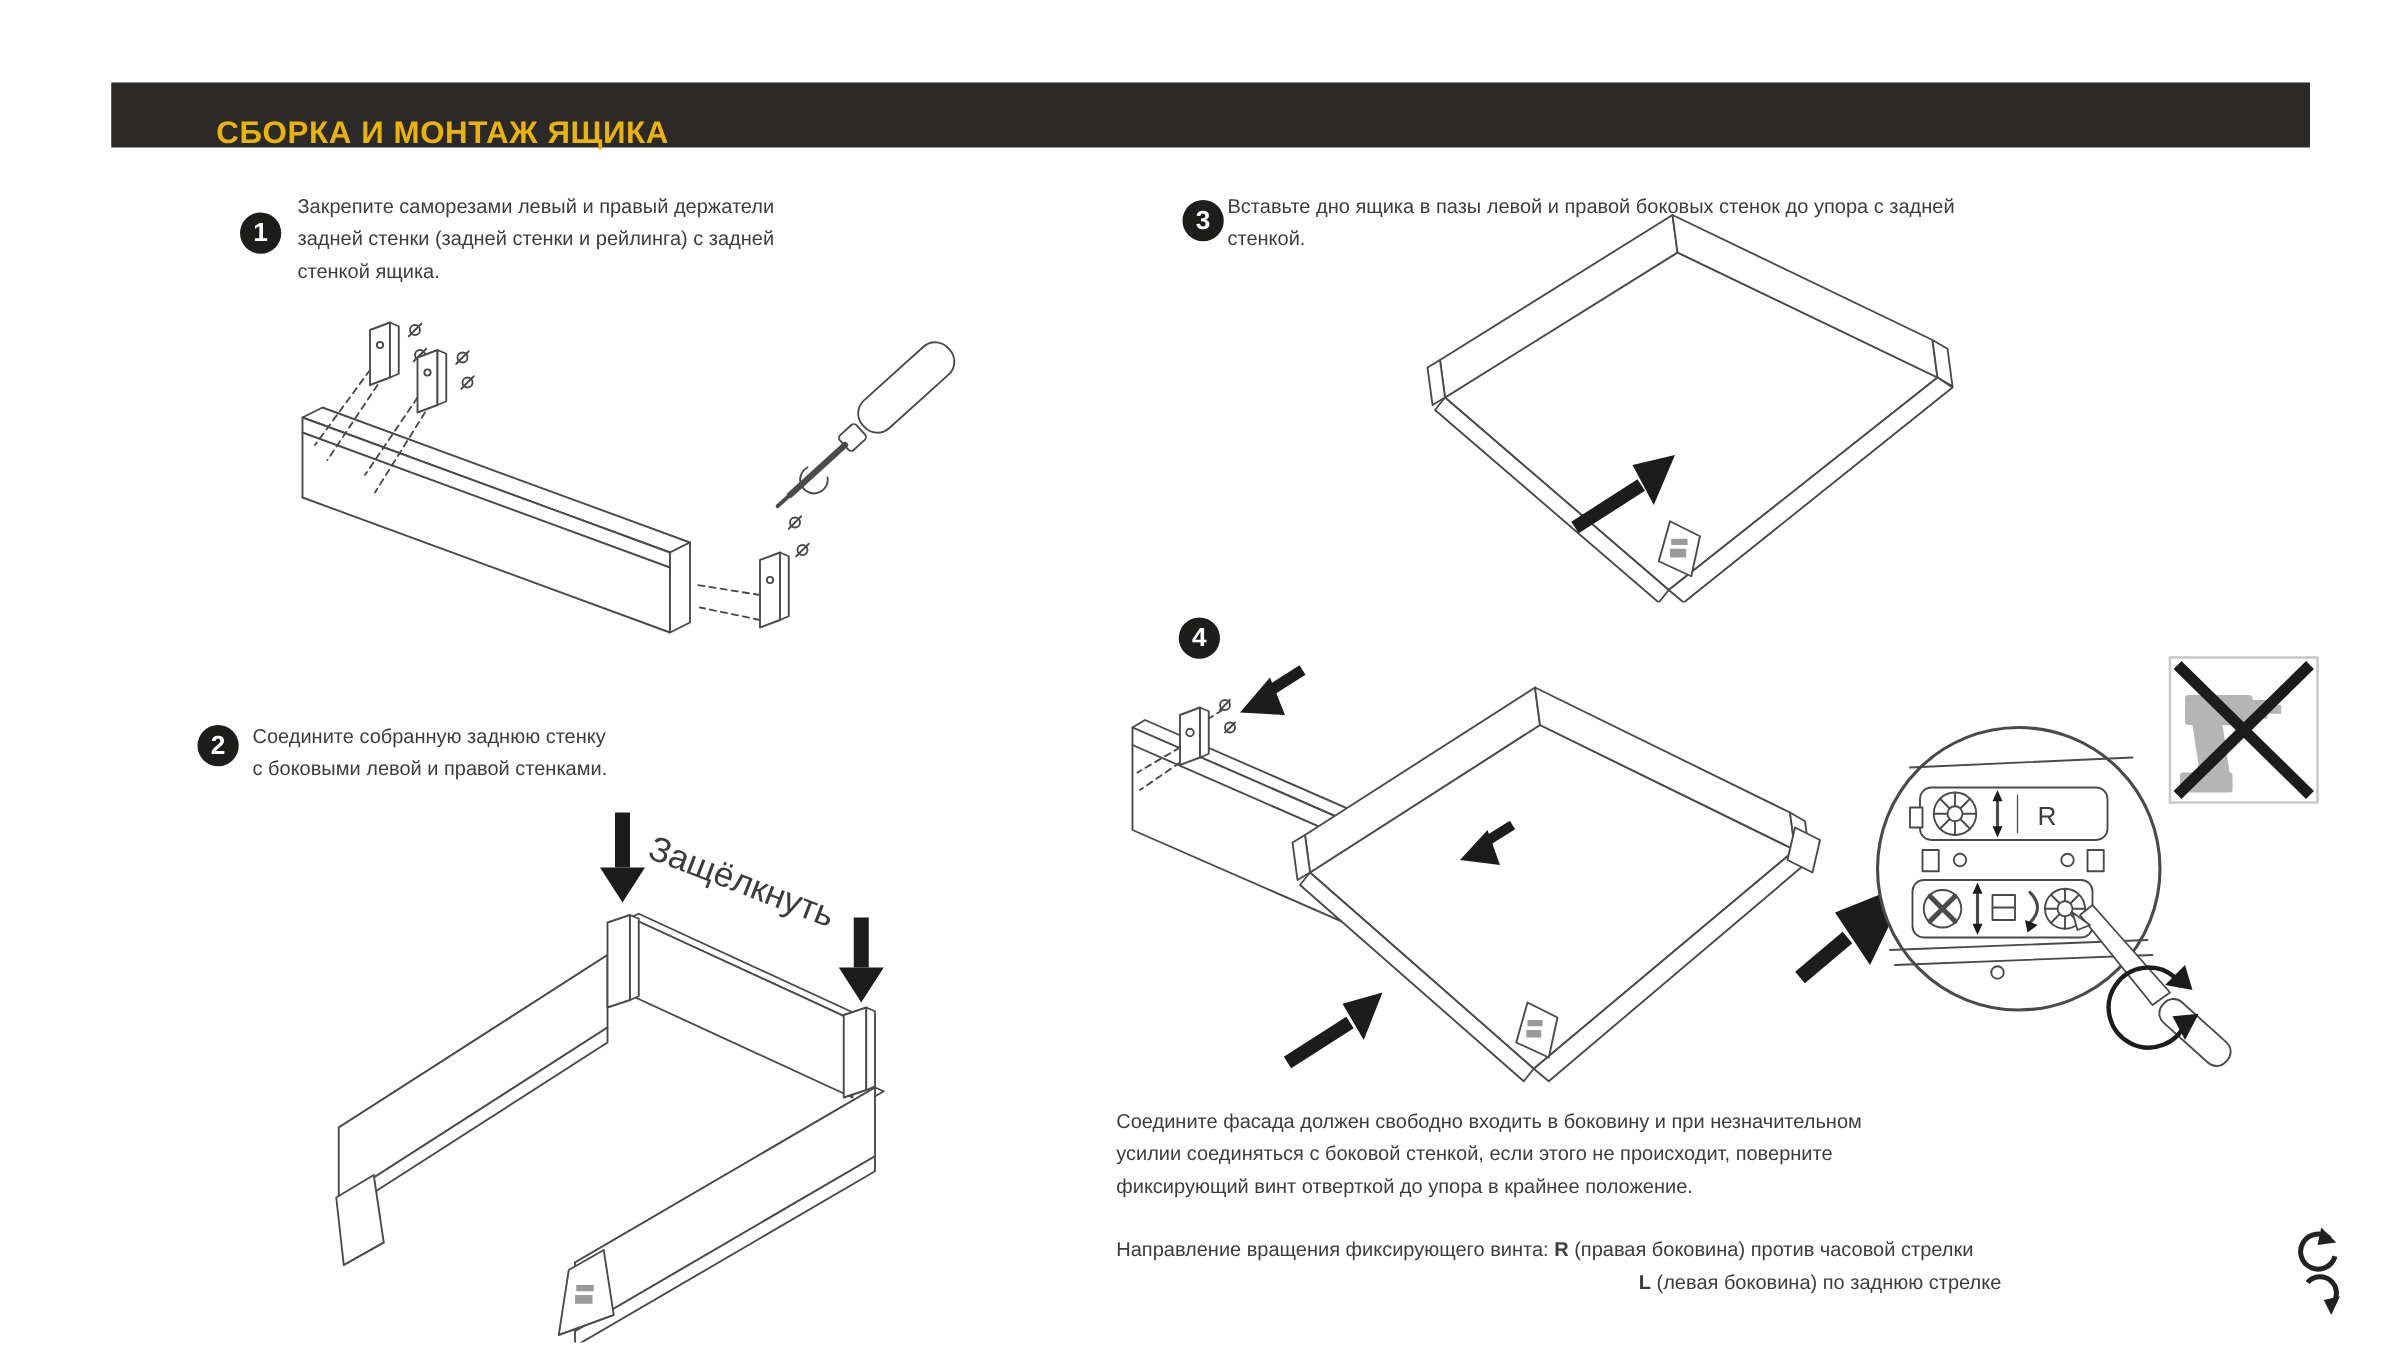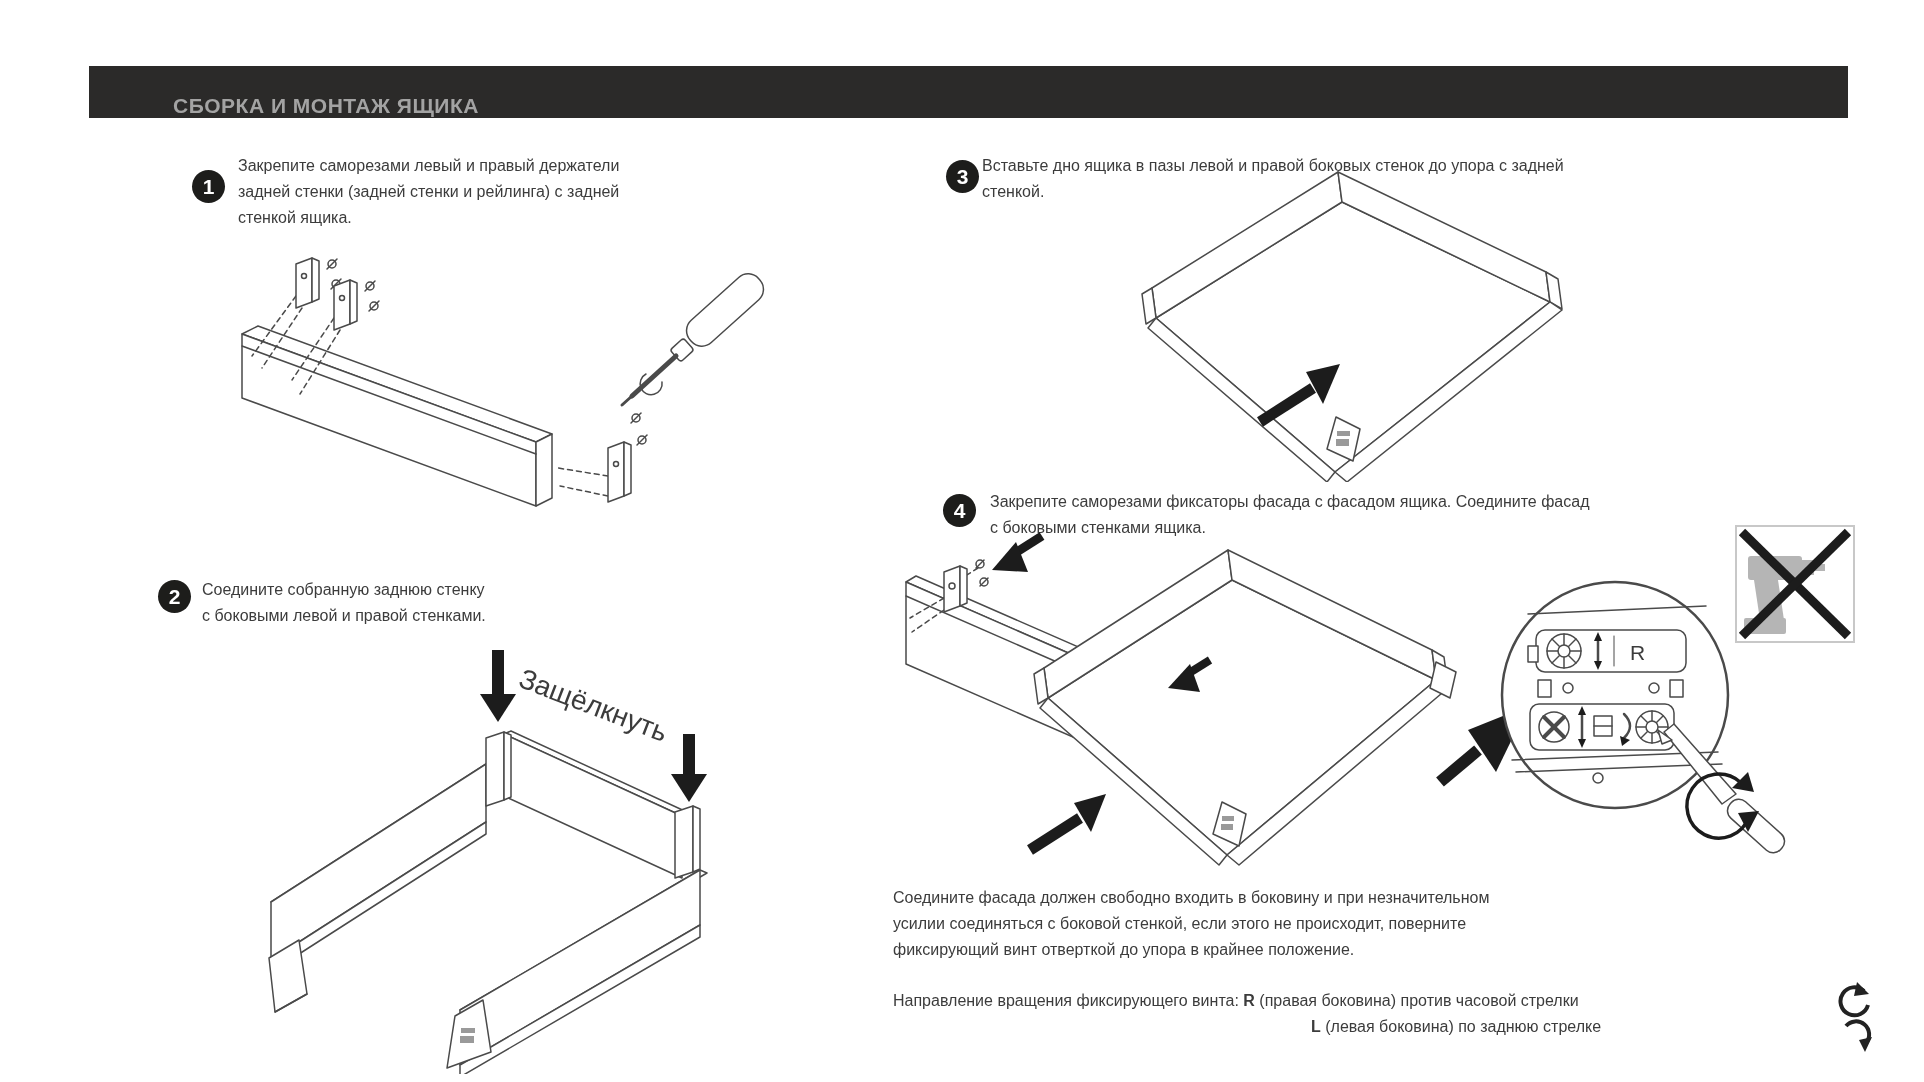--- a/index.html
+++ b/index.html
@@ -1,20 +1,20 @@
 <!DOCTYPE html>
 <html><head>
 <meta charset="utf-8">
 <style>
   html,body{margin:0;padding:0;background:#fff;}
   .page{position:relative;width:1924px;height:1082px;background:#ffffff;overflow:hidden;
         font-family:"Liberation Sans",sans-serif;color:#3c3c3c;}
   .header-bar{position:absolute;left:89px;top:66px;width:1759px;height:52px;background:#2b2a29;
         display:flex;align-items:center;}
-  .header-title{margin-left:84px;color:#a3a3a3;font-size:21px;font-weight:bold;letter-spacing:.5px;margin-top:28px;}
+  .header-title{margin-left:84px;color:#eab308;font-size:25px;font-weight:bold;letter-spacing:.5px;margin-top:28px;}
   .step-circle{position:absolute;width:33px;height:33px;border-radius:50%;background:#1d1d1b;color:#fff;
         font-weight:bold;font-size:21px;display:flex;align-items:center;justify-content:center;}
   .step-text{position:absolute;font-size:16px;line-height:26px;white-space:pre-line;color:#3c3c3c;}
   .illus{position:absolute;font-family:"Liberation Sans",sans-serif;}
   .ln{stroke:#4a4a4a;stroke-width:1.5;fill:none;stroke-linejoin:round;stroke-linecap:round;}
   .fw{fill:#ffffff;}
   .dash{stroke-dasharray:5 4;}
   .blk{fill:#1c1c1c;stroke:none;}
   .lbl{fill:#9a9a9a;stroke:none;}
   .snap{font-size:28px;fill:#3c3c3c;stroke:none;}
@@ -143,22 +143,20 @@
       <rect x="217" y="261" width="13" height="5"></rect>
         <rect x="216" y="269" width="13" height="7"></rect>
     </g>
     <g class="blk">
       <line x1="140" y1="252" x2="193" y2="218" style="stroke:#1c1c1c;stroke-width:11"></line>
       <polygon points="186,202 220,194 203,234"></polygon>
     </g>
   </svg>
 
   <div class="step-circle" style="left:943px;top:494px;">4</div>
-  <div class="step-text" style="left:990px;top:489px;width:830px;">Закрепите саморезами фиксаторы фасада с фасадом ящика. Соедините фасад
-с боковыми стенками ящика.</div>
 
   <svg class="illus" style="left:880px;top:520px;" width="1000" height="360" viewBox="0 0 1000 360">
     <g class="ln">
 
       <g>
         <polygon class="fw" points="26,62 36,56 370,202 360,208"></polygon>
         <polygon class="fw" points="26,62 360,208 360,290 26,144"></polygon>
         <polygon class="fw" points="360,208 370,202 370,284 360,290"></polygon>
         <line x1="26" y1="76" x2="360" y2="222"></line>
       </g>

